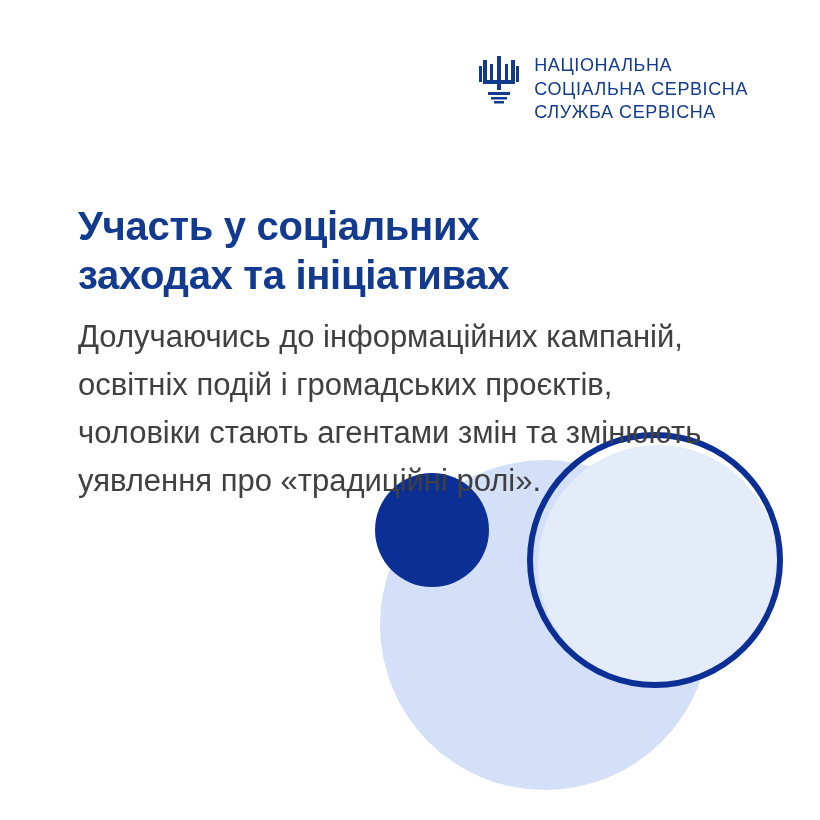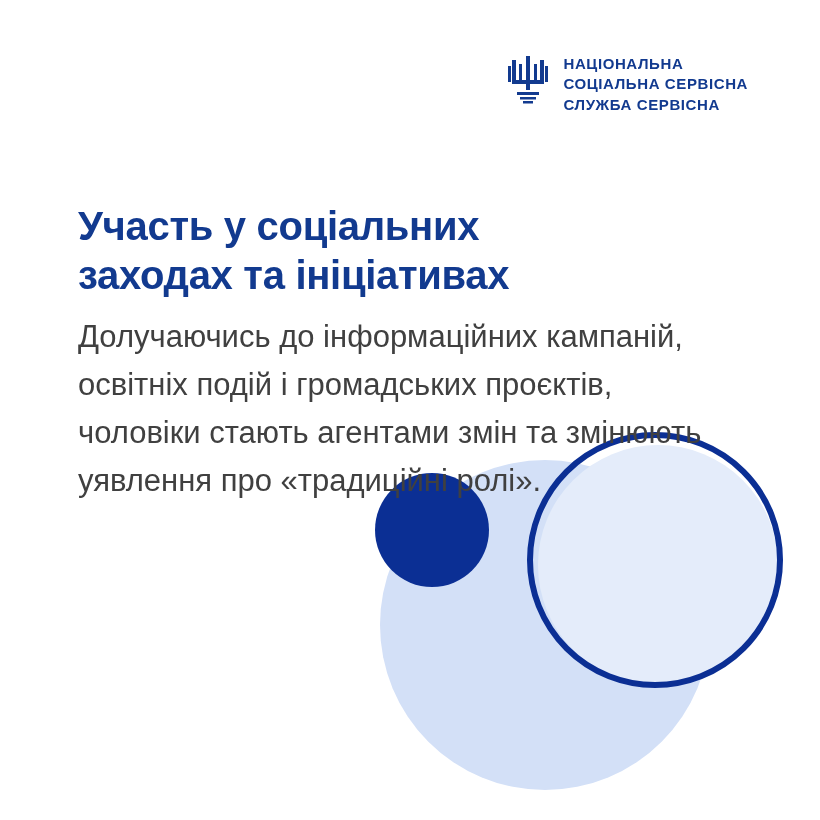--- a/index.html
+++ b/index.html
@@ -37,22 +37,22 @@
     margin-top: 2px;
   }
   .logo-text {
     display: flex;
     flex-direction: column;
     justify-content: center;
     gap: 3px;
     padding-top: 3px;
   }
   .logo-text span {
-    font-size: 15px;
-    font-weight: bold;
+    font-size: 18px;
+    font-weight: normal;
     letter-spacing: 0.6px;
     color: #123a8f;
     line-height: 1.15;
     white-space: nowrap;
   }
 
   
   .headline {
     position: absolute;
     top: 178px;

